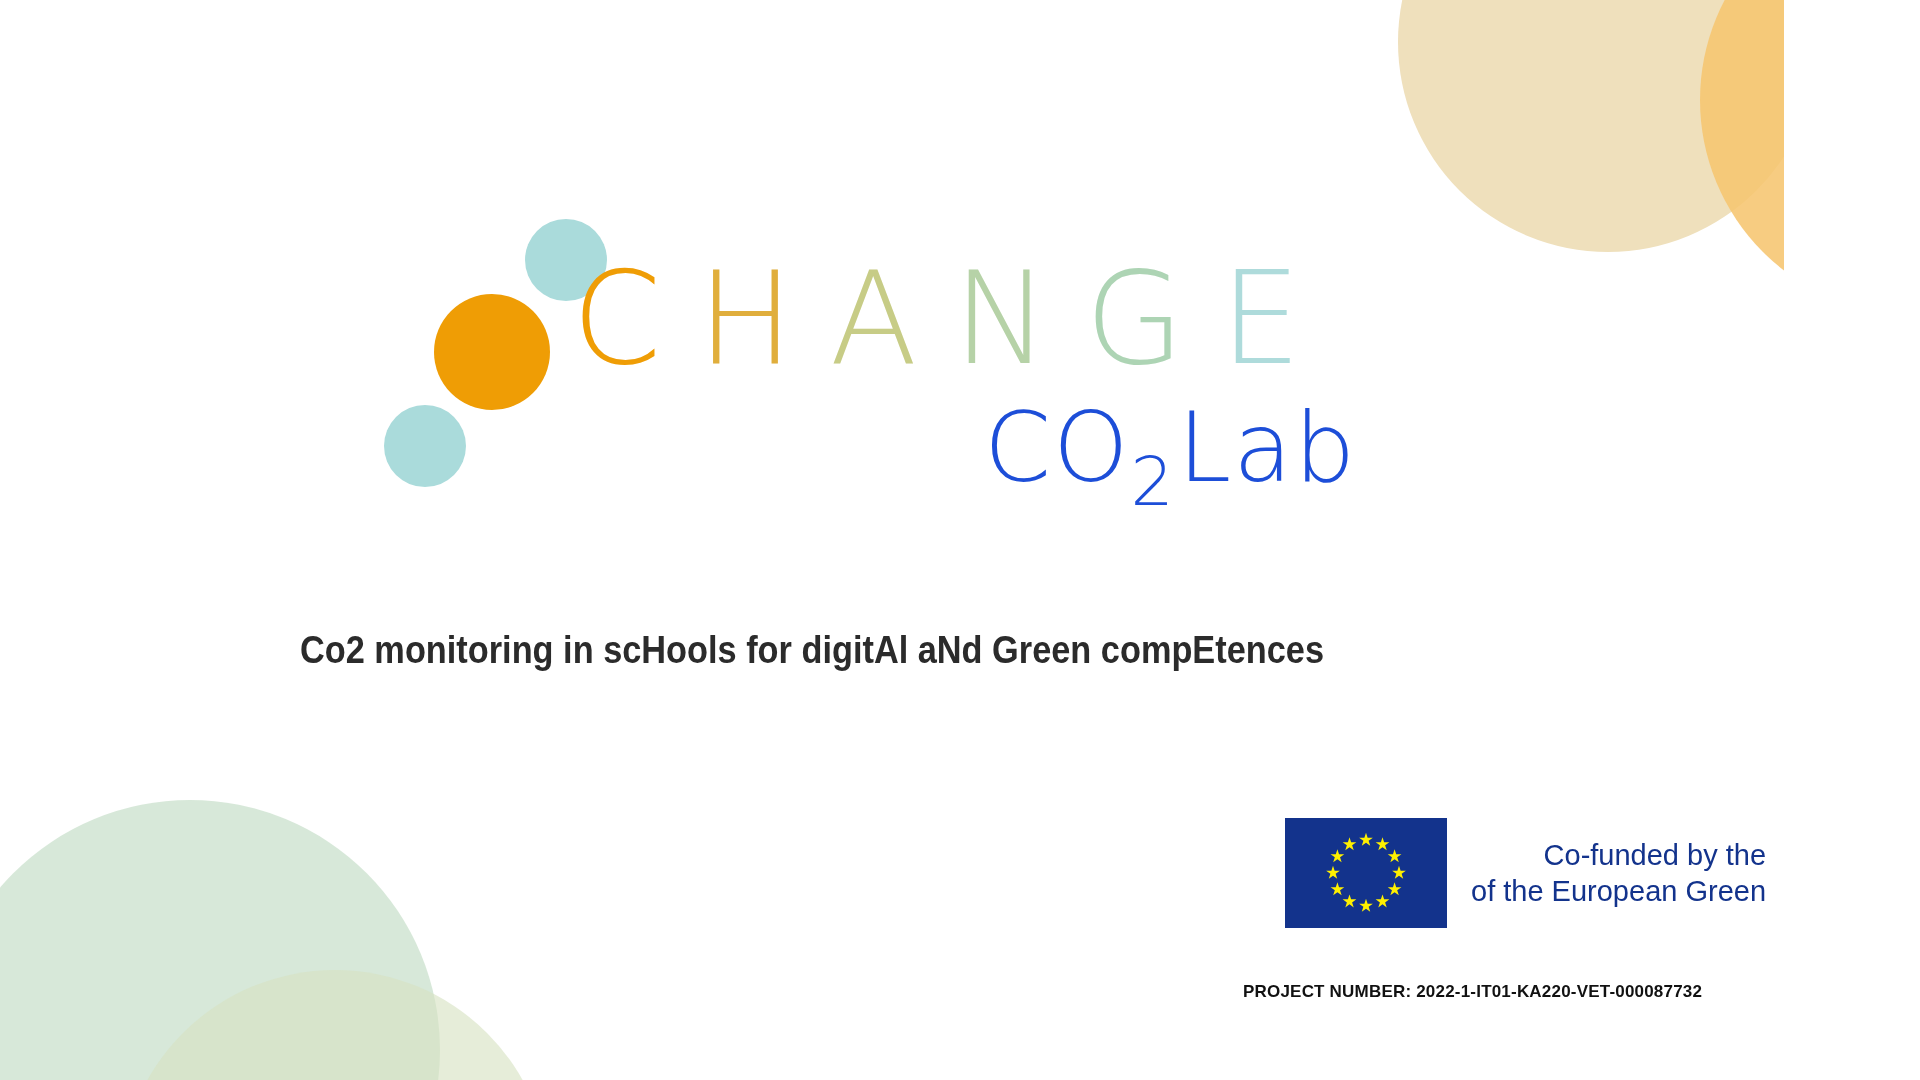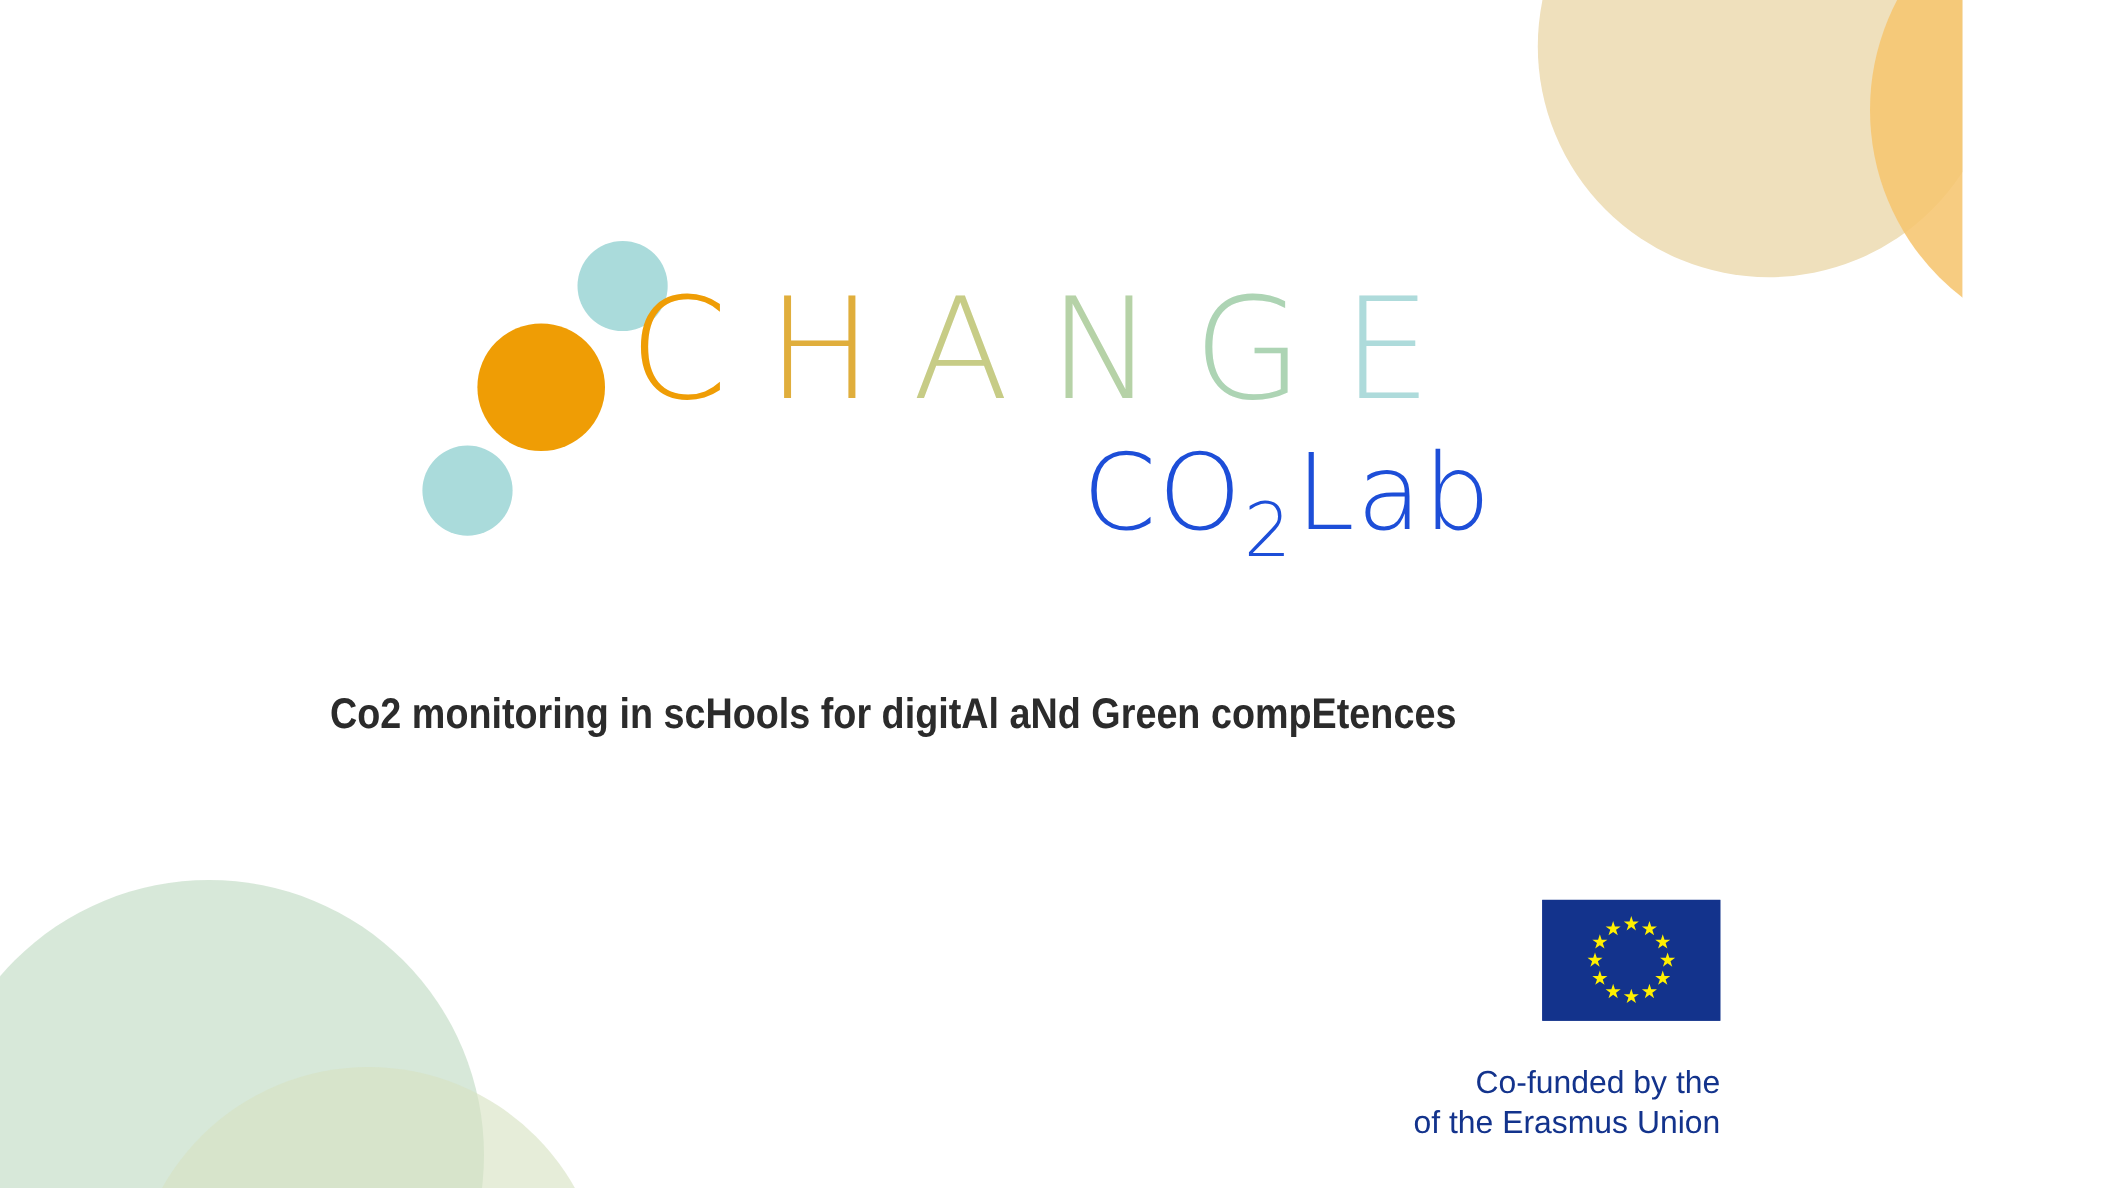--- a/index.html
+++ b/index.html
@@ -124,23 +124,22 @@
     transform: scaleX(0.88);
     transform-origin: left center;
   }
 
   
   #eu-block {
     position: absolute;
     left: 1285px;
     top: 818px;
     display: flex;
-    align-items: flex-end;
-    gap: 38px;
-    flex-direction: column;
+    align-items: center;
+    gap: 24px;
   }
   #eu-flag {
     position: relative;
     width: 162px;
     height: 110px;
     background: #13338C;
     flex: none;
   }
   #eu-flag svg { display: block; }
   #eu-text {
@@ -208,20 +207,21 @@
             <polygon points="64.50,76.38 66.12,81.35 71.35,81.35 67.12,84.43 68.73,89.40 64.50,86.33 60.27,89.40 61.88,84.43 57.65,81.35 62.88,81.35" fill="#FFF000"></polygon>
             <polygon points="52.42,64.30 54.04,69.27 59.27,69.28 55.04,72.35 56.65,77.32 52.42,74.25 48.19,77.32 49.81,72.35 45.57,69.28 50.80,69.27" fill="#FFF000"></polygon>
             <polygon points="48.00,47.80 49.62,52.77 54.85,52.78 50.62,55.85 52.23,60.82 48.00,57.75 43.77,60.82 45.38,55.85 41.15,52.78 46.38,52.77" fill="#FFF000"></polygon>
             <polygon points="52.42,31.30 54.04,36.27 59.27,36.28 55.04,39.35 56.65,44.32 52.42,41.25 48.19,44.32 49.81,39.35 45.57,36.28 50.80,36.27" fill="#FFF000"></polygon>
             <polygon points="64.50,19.22 66.12,24.20 71.35,24.20 67.12,27.27 68.73,32.25 64.50,29.17 60.27,32.25 61.88,27.27 57.65,24.20 62.88,24.20" fill="#FFF000"></polygon>
           </g>
       </svg>
     </div>
     <div id="eu-text">
       <div>Co-funded by the</div>
-      <div>of the Erasmus Union</div>
+      <div>of the European Green</div>
     </div>
   </div>
 
   <div id="project-ids">
+    <div>PROJECT NUMBER: 2022-1-IT01-KA220-VET-000087732</div>
   </div>
 
 </div>
 
 </body></html>

